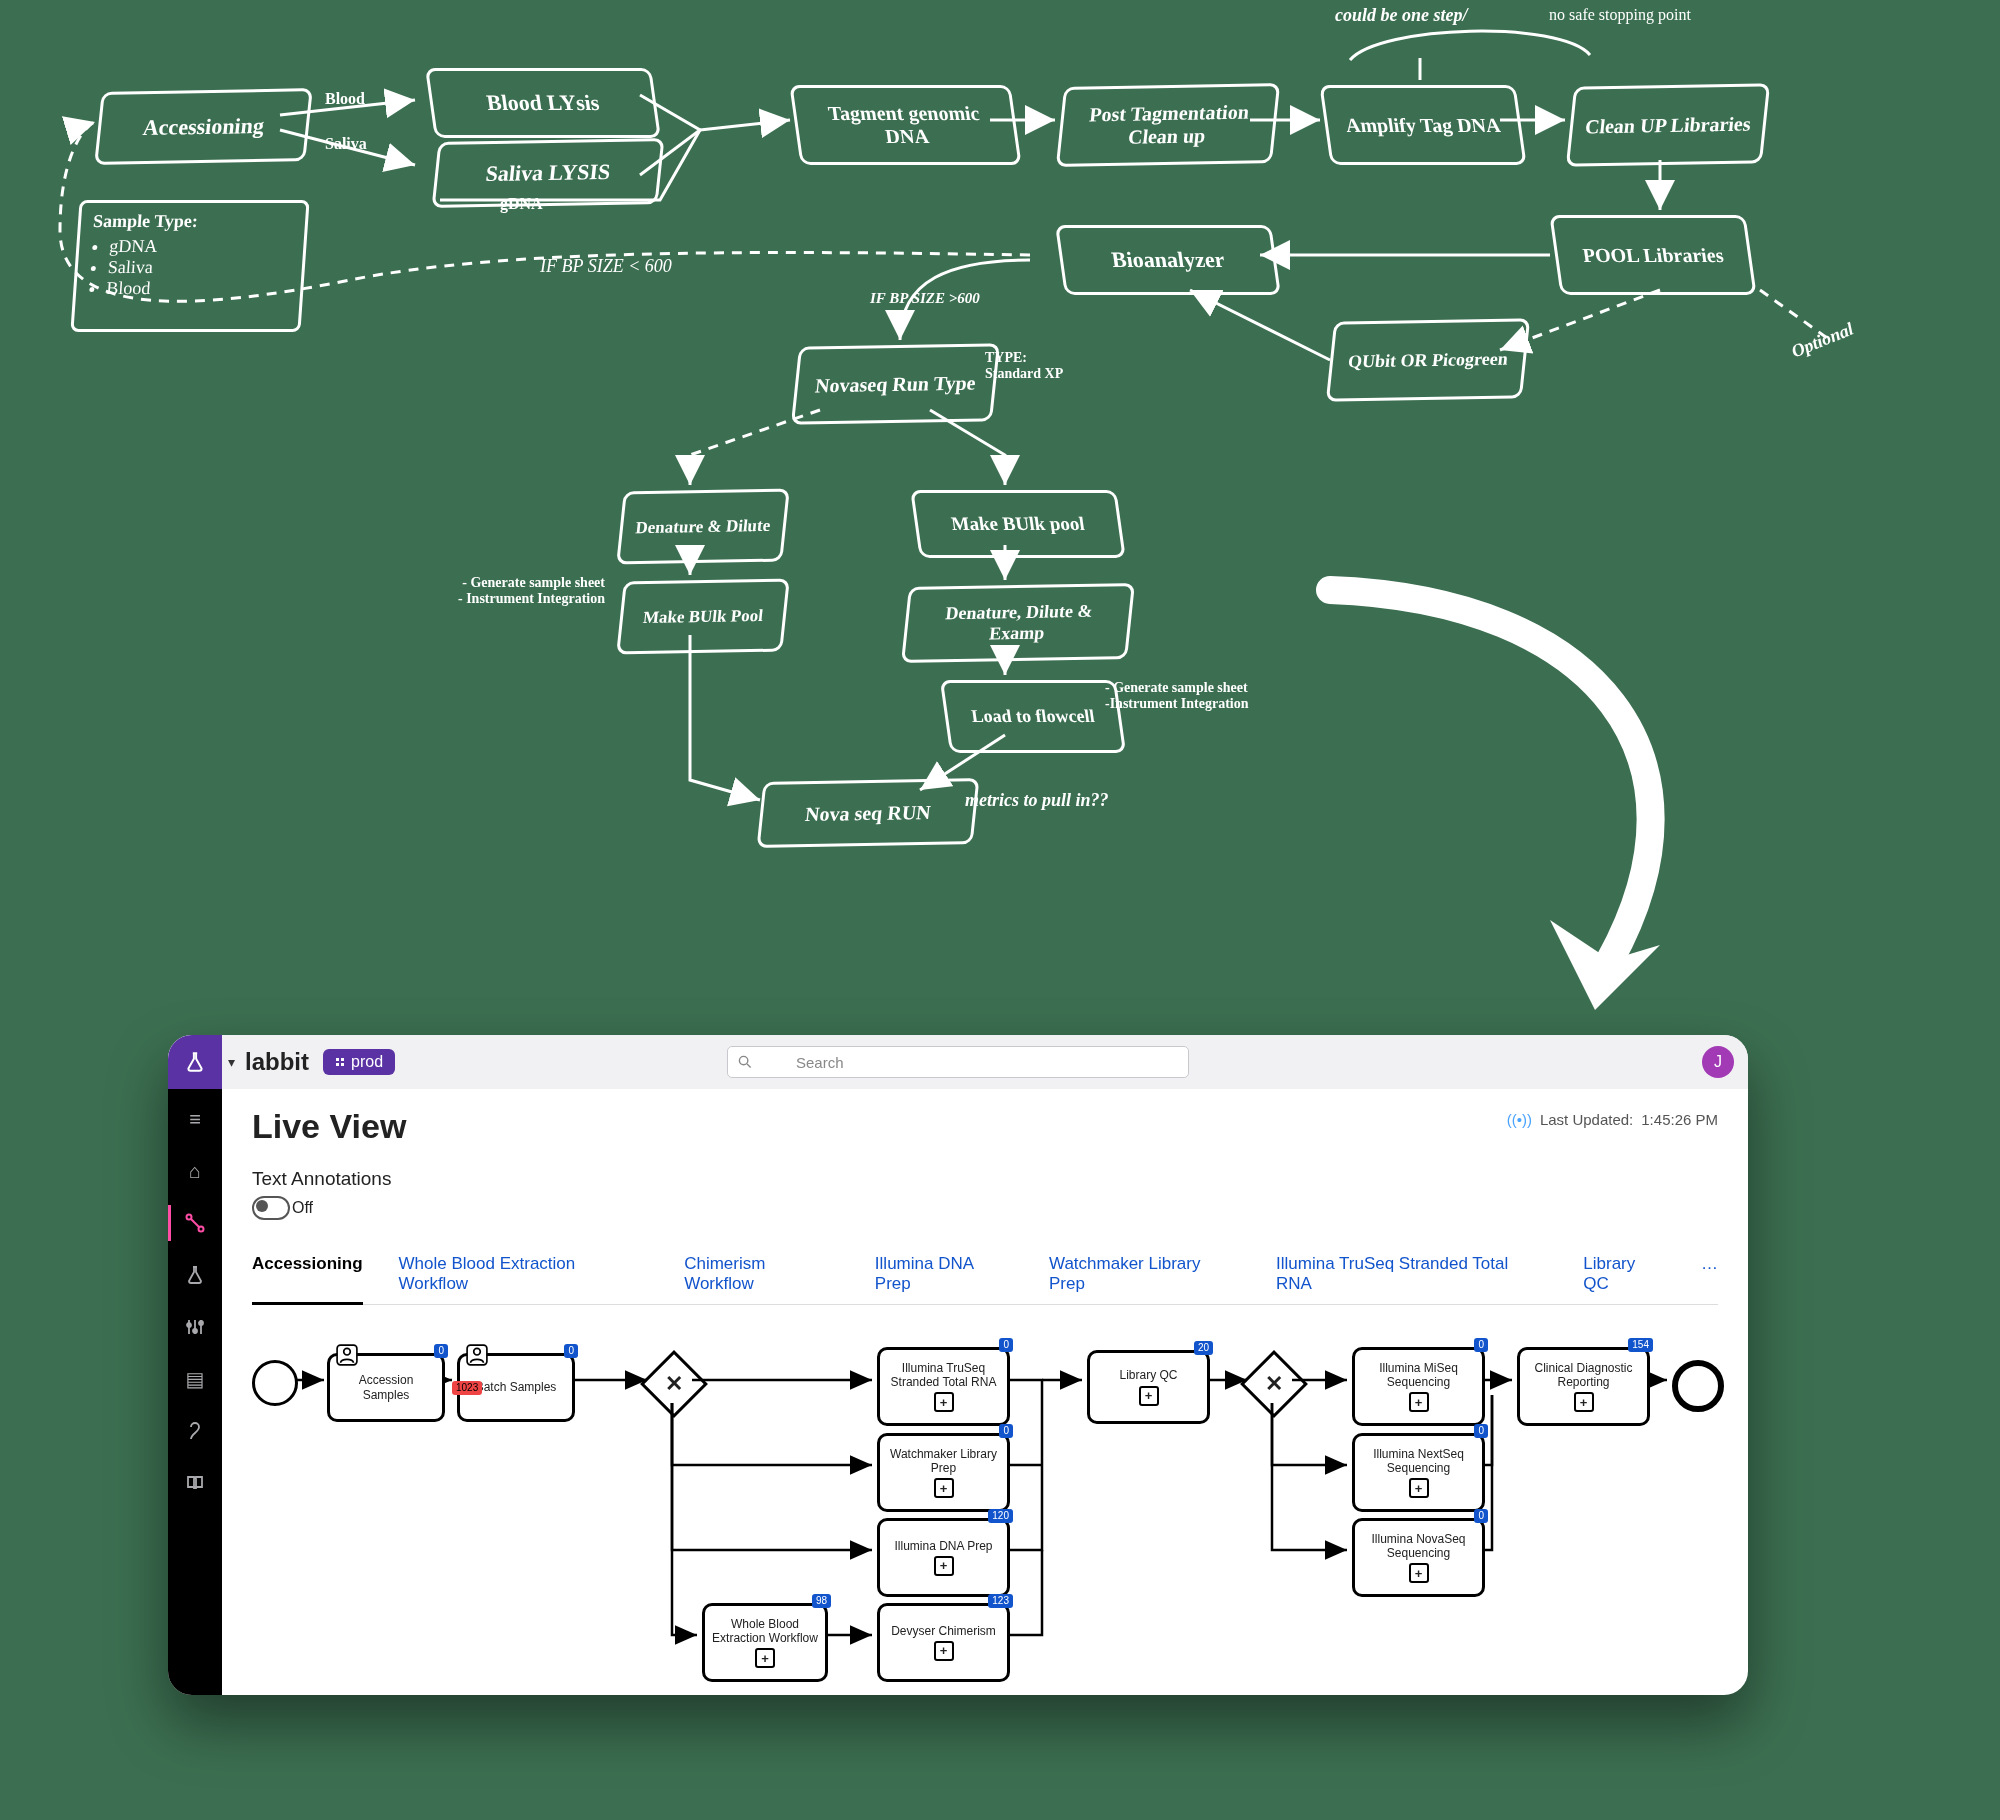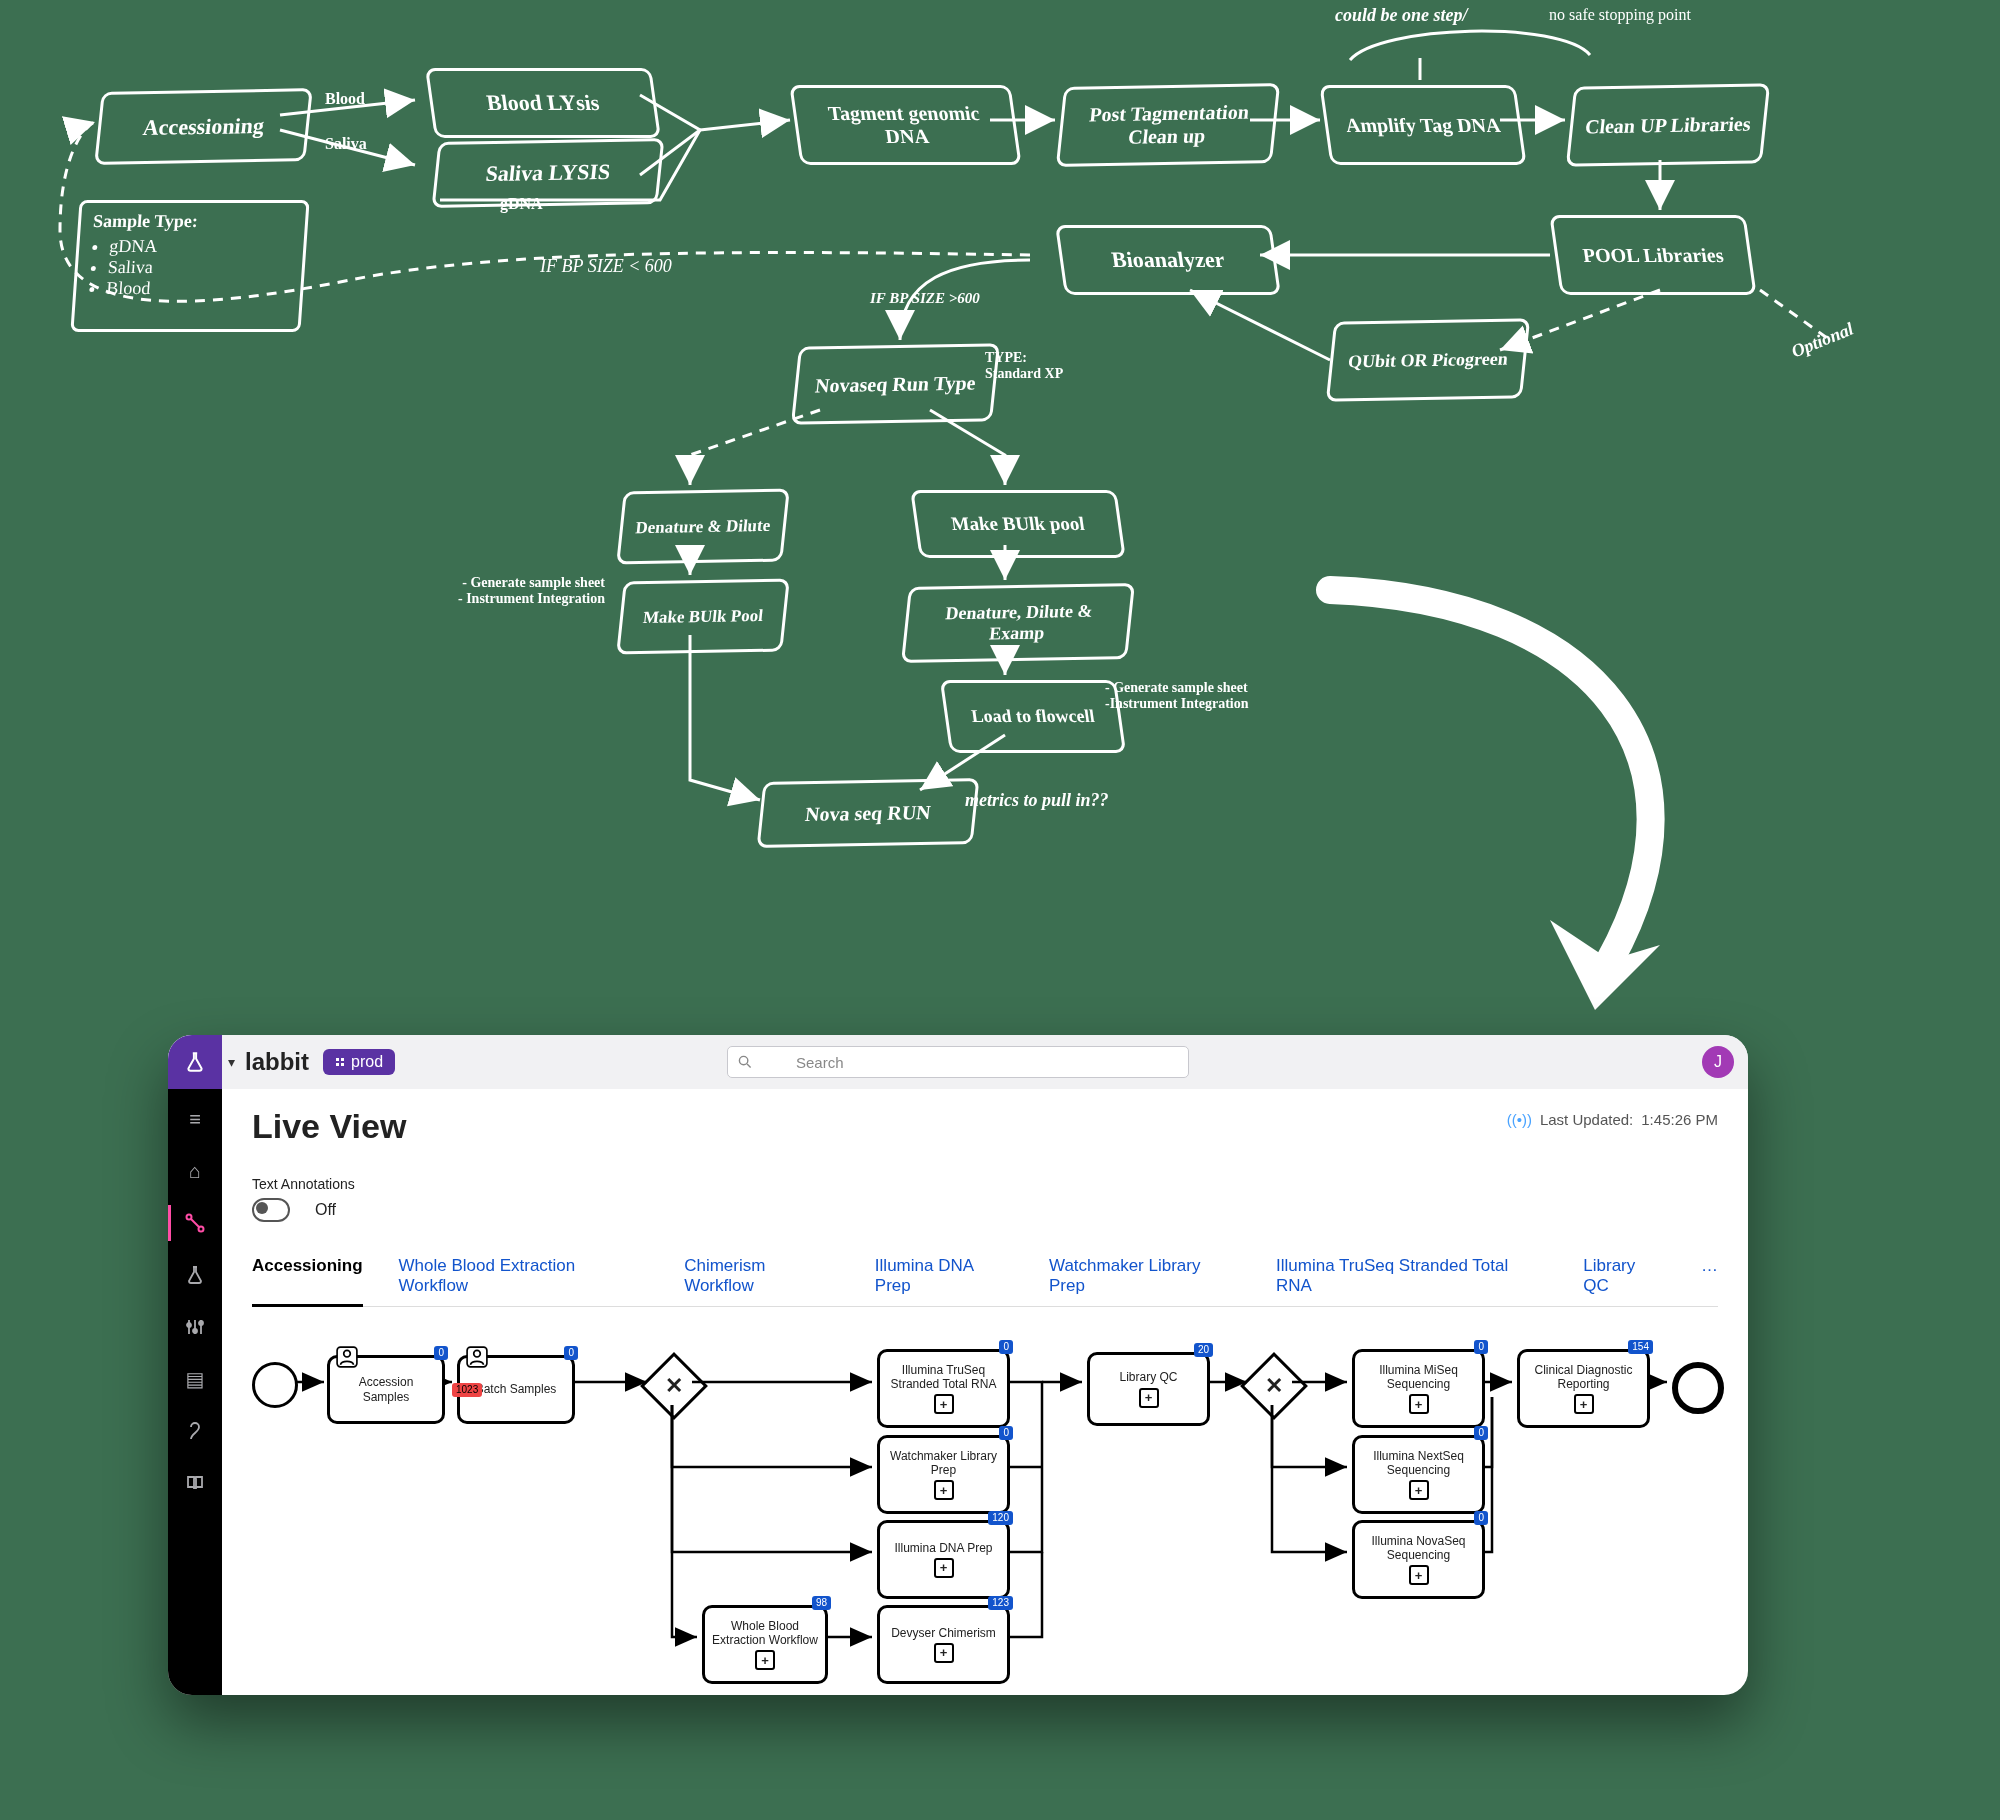--- a/index.html
+++ b/index.html
@@ -60,22 +60,22 @@
   .rail .ico.active{color:#ff4da6;position:relative;}
   .rail .ico.active::before{content:"";position:absolute;left:-13px;top:-4px;
              bottom:-4px;width:3px;background:#ff4da6;}
   
   .pbody{position:absolute;left:54px;right:0;top:54px;bottom:0;
          padding:18px 30px 10px;}
   .title{font-size:34px;font-weight:700;}
   .updated{position:absolute;right:30px;top:22px;font-size:15px;color:#555;
            display:flex;align-items:center;gap:8px;}
   .wifi{color:#4aa3ff;}
-  .anno{margin-top:30px;font-size:14px;}
-  .toggle{display:inline-flex;align-items:center;gap:25px;margin-top:6px;}
+  .anno{margin-top:22px;font-size:19px;}
+  .toggle{display:inline-flex;align-items:center;gap:2px;margin-top:6px;}
   .tog{width:34px;height:20px;border:2px solid #555;border-radius:14px;
        position:relative;}
   .tog::after{content:"";position:absolute;left:2px;top:2px;width:12px;height:12px;
               border-radius:50%;background:#555;}
   .tabs{margin-top:30px;display:flex;gap:36px;font-size:17px;border-bottom:1px solid #ddd;padding-bottom:10px;}
   .tab{color:#1254cc;cursor:pointer;}
   .tab.active{color:#000;font-weight:700;border-bottom:3px solid #000;
               padding-bottom:8px;margin-bottom:-11px;}
   
   .canvas{position:relative;height:390px;margin-top:20px;}

